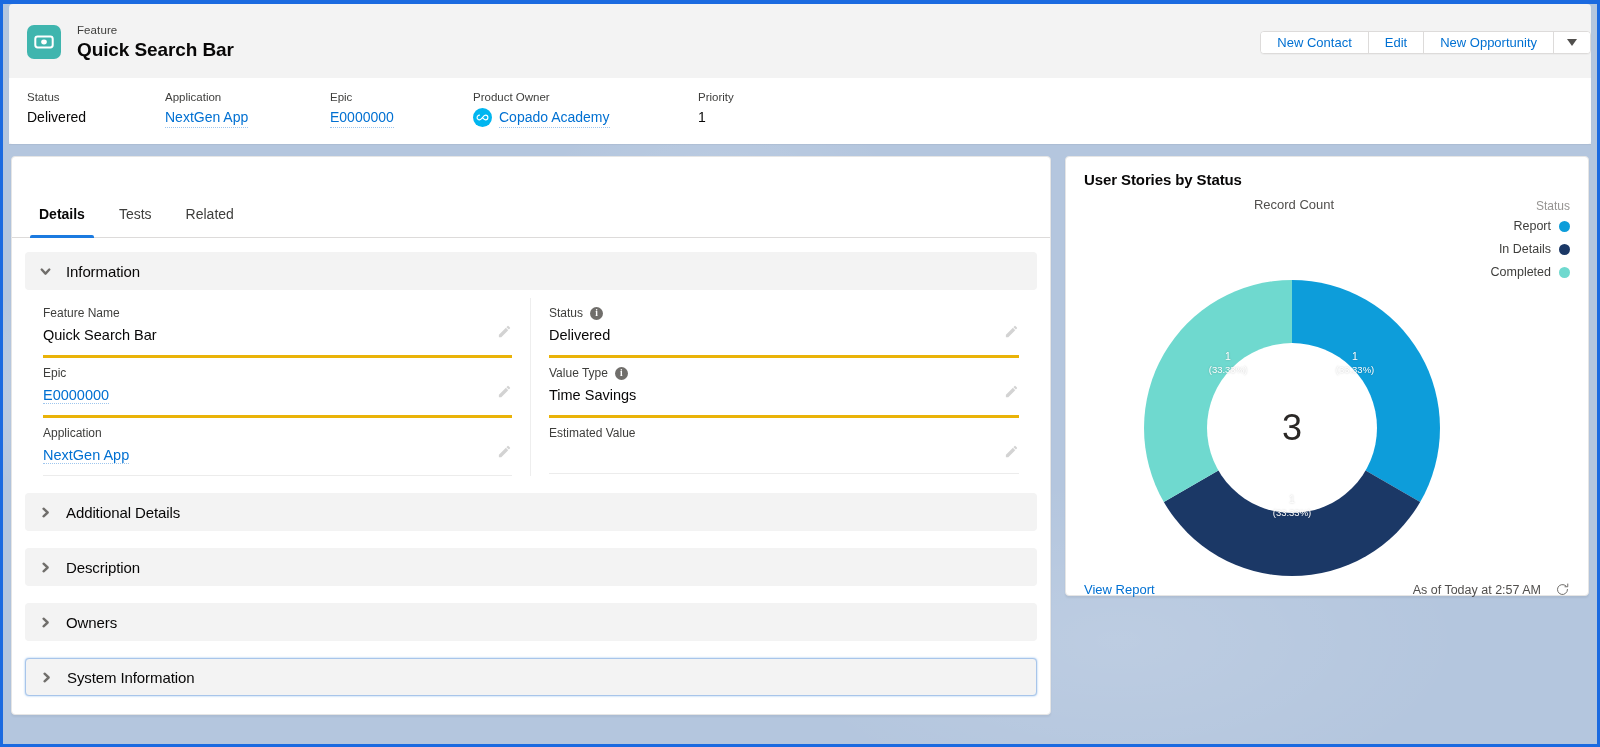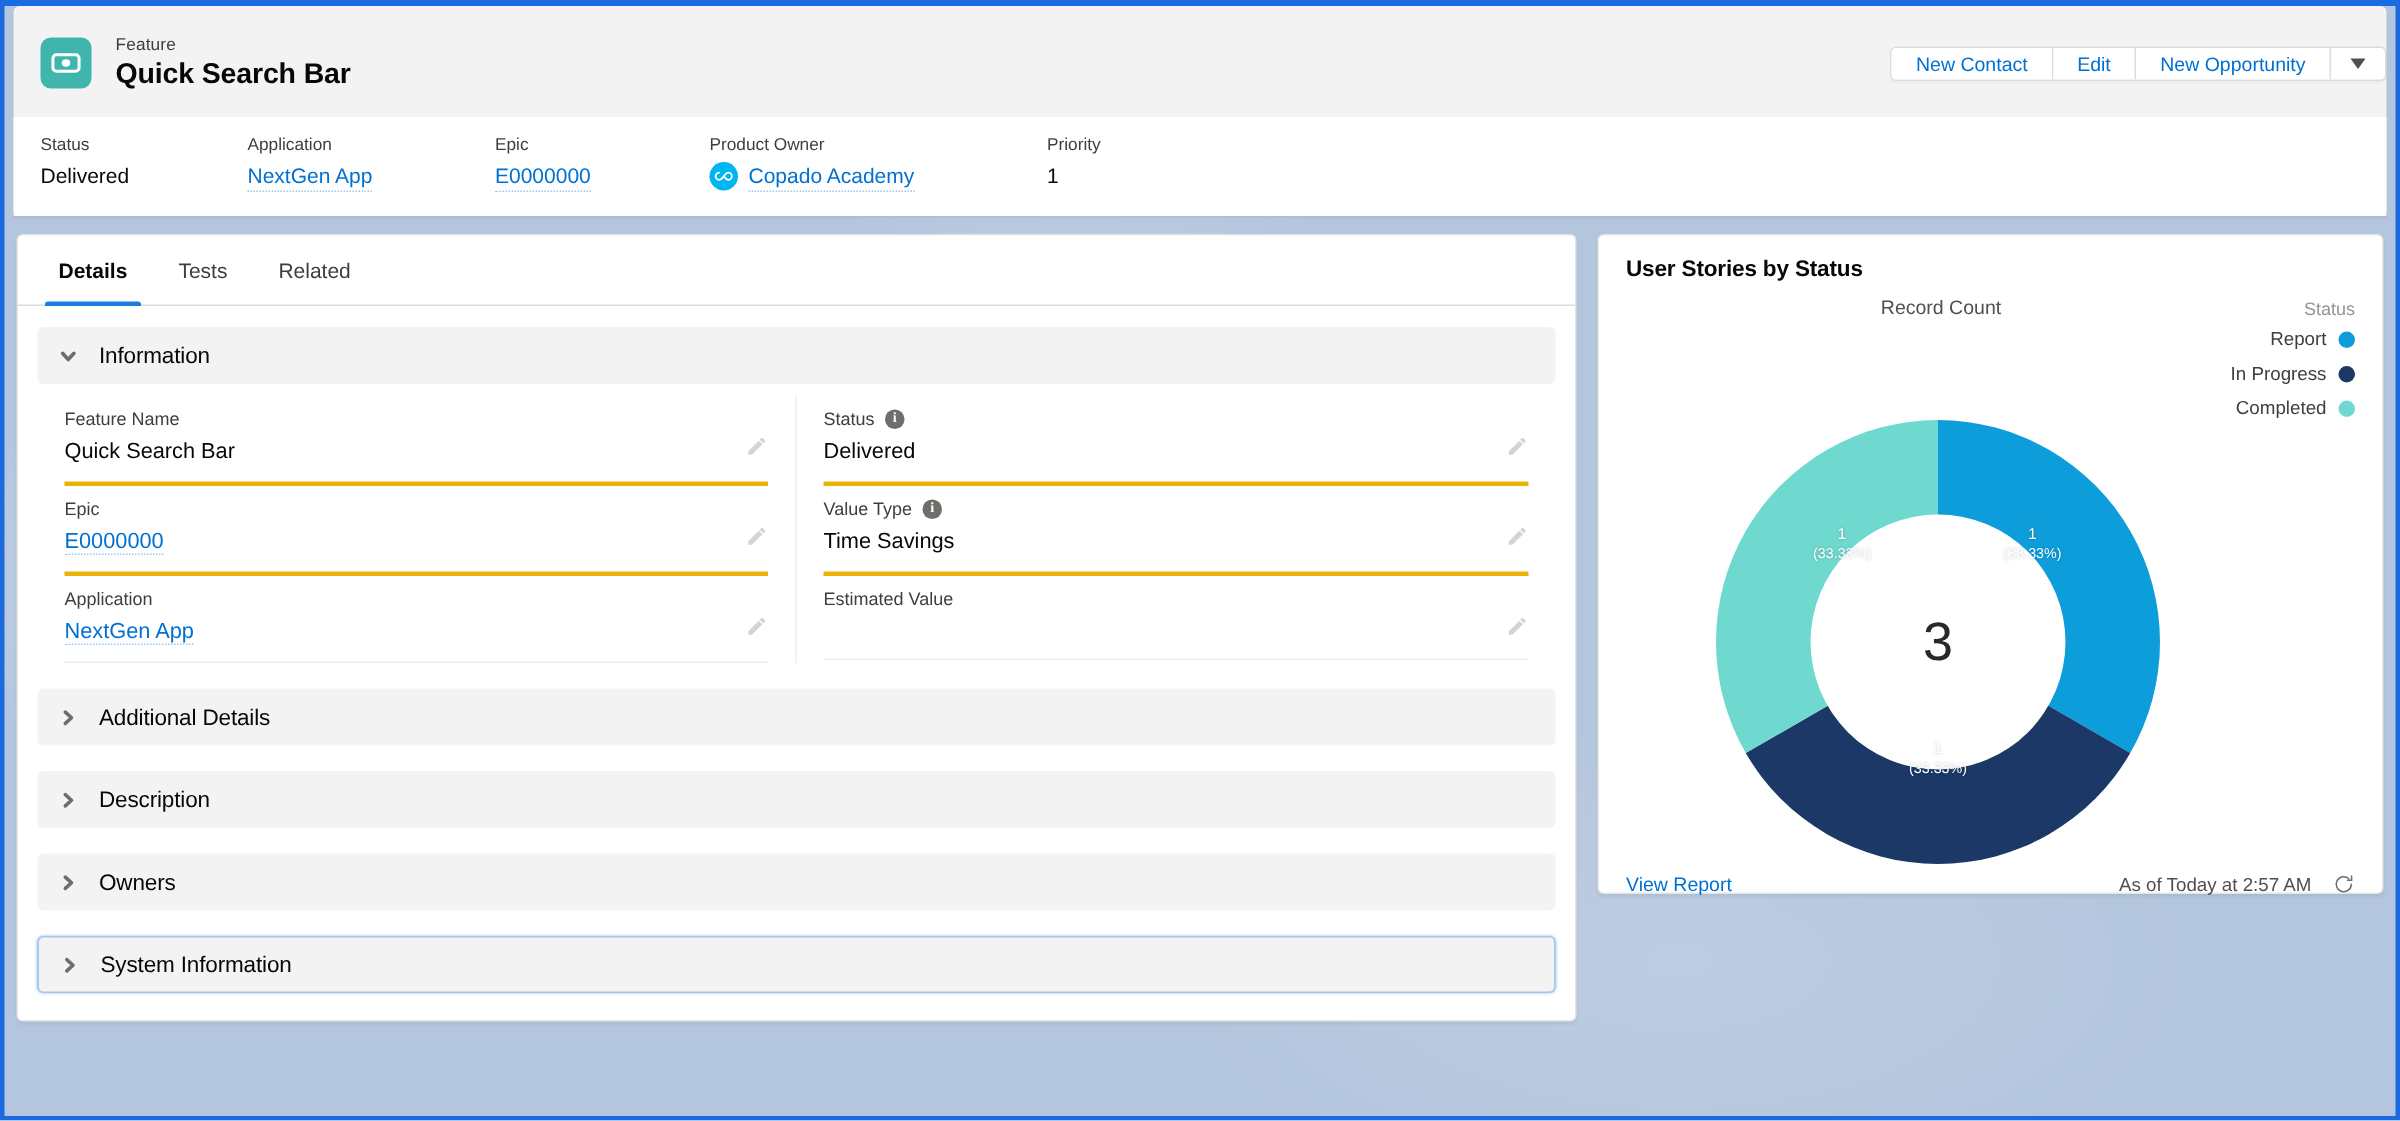--- a/index.html
+++ b/index.html
@@ -130,20 +130,21 @@
     border-radius: 4px;
     box-shadow: 0 2px 2px rgba(0,0,0,.05);
   }
 
   
   .tabs {
     display: flex; 
     border-bottom: 1px solid #dddbda;
     padding: 0 10px;
     height: 47px;
+    margin-top: 34px;
   }
   .tab {
     font-size: 14px; color: #3e3e3c;
     padding: 0 17px; height: 46px;
     display: flex; align-items: center;
     cursor: pointer; position: relative;
     background: none; border: none; font-family: inherit;
   }
   .tab.active { color: #080707; font-weight: bold; }
   .tab.active::after {
@@ -479,21 +480,21 @@
 
         <div class="chart-top">
           <div class="chart-measure">Record Count</div>
           <div class="legend">
             <div class="legend-head">Status</div>
             <div class="legend-item">
               <span>Report</span>
               <span class="legend-dot" style="background:#0d9dda"></span>
             </div>
             <div class="legend-item">
-              <span>In Progress</span>
+              <span>In Details</span>
               <span class="legend-dot" style="background:#1b3866"></span>
             </div>
             <div class="legend-item">
               <span>Completed</span>
               <span class="legend-dot" style="background:#6fd9cf"></span>
             </div>
           </div>
         </div>
 
         <div class="donut-wrap">

